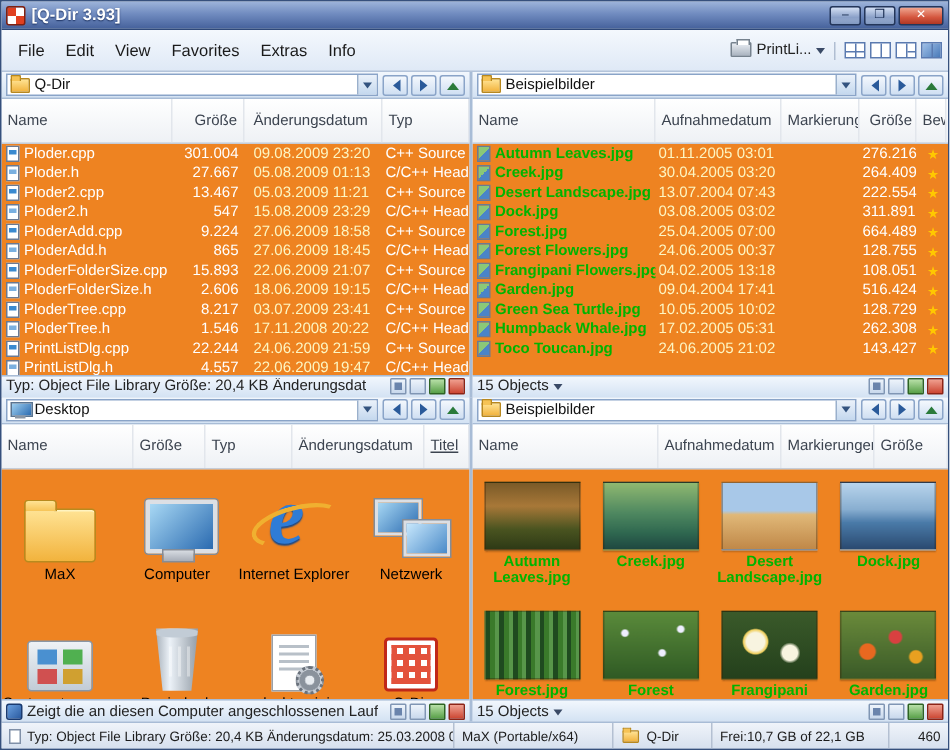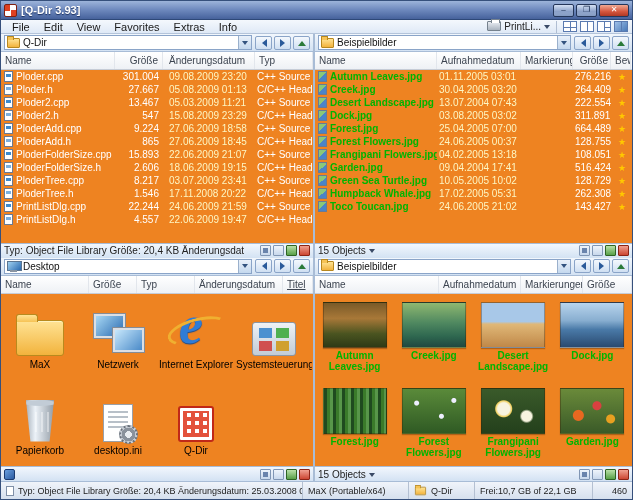--- a/index.html
+++ b/index.html
@@ -12,21 +12,21 @@
     background:linear-gradient(180deg,#9db4da 0%,#718cc0 45%,#46629c 100%);border-bottom:1px solid #2e4878;}
   .app-icon{width:13px;height:13px;flex:none;border:1px solid #802010;border-radius:2px;
     background:conic-gradient(#fff 90deg,#e04020 90deg 180deg,#fff 180deg 270deg,#e04020 270deg);}
   .title{color:#fff;font-size:11px;font-weight:bold;text-shadow:0 1px 1px #1a3060;white-space:nowrap;}
   .tb-btns{margin-left:auto;display:flex;gap:2px;}
   .tb-btn{width:21px;height:13px;border:1px solid #24365a;border-radius:2px;display:flex;align-items:center;justify-content:center;
     font-size:8px;line-height:1;color:#0e2246;background:linear-gradient(180deg,#d4e0f4,#8aa0c8 60%,#74749c00),linear-gradient(180deg,#ccd8ec,#8098c0);}
   .tb-btn.close{width:30px;background:linear-gradient(180deg,#f0a892,#d4563e 60%,#b03824);color:#fff;}
 
   
-  .menubar{height:14px;flex:none;display:flex;align-items:center;background:linear-gradient(180deg,#f4f8fd,#dfe9f6);
+  .menubar{height:28px;flex:none;display:flex;align-items:center;background:linear-gradient(180deg,#f4f8fd,#dfe9f6);
     border-bottom:1px solid #b4c4da;padding:0 4px;font-size:11px;color:#1a1a1a;}
   .mi{padding:1px 7px;cursor:default;}
   .menu-right{margin-left:auto;display:flex;align-items:flex-start;gap:3px;}
   .printer-icon{width:14px;height:10px;position:relative;background:linear-gradient(180deg,#e8ecf2,#aab4c0);border:1px solid #76828e;border-radius:1px;}
   .printer-icon::before{content:"";position:absolute;top:-3px;left:3px;width:7px;height:3px;background:#fff;border:1px solid #76828e;border-bottom:none;}
   .print-label{font-size:10px;color:#222;}
   .dd-tri{width:0;height:0;border:3px solid transparent;border-top:4px solid #3a4a66;margin-top:4px;}
   .vsep{width:1px;height:12px;background:#b0bed2;margin:0 3px;}
   .lay{width:14px;height:11px;background:#fff;border:1px solid #5a7ab0;position:relative;}
   .lay::before{content:"";position:absolute;top:0;bottom:0;left:6px;width:1px;background:#5a7ab0;}
@@ -57,21 +57,21 @@
 
   
   .sfolder{width:13px;height:10px;display:inline-block;position:relative;background:linear-gradient(180deg,#ffe394,#f2b33d);
     border:1px solid #b8881e;border-radius:1px;}
   .sfolder::before{content:"";position:absolute;top:-3px;left:-1px;width:5px;height:3px;background:#f6c355;border:1px solid #b8881e;border-bottom:none;border-radius:1px 1px 0 0;}
   .sdesk{width:13px;height:11px;display:inline-block;position:relative;}
   .sdesk::before{content:"";position:absolute;top:0;left:0;width:13px;height:8px;background:linear-gradient(135deg,#9fd0f0,#2a6ab0);border:1px solid #5a7490;}
   .sdesk::after{content:"";position:absolute;bottom:0;left:3px;width:7px;height:2px;background:#8a96a4;}
 
   
-  .hdr{height:18px;flex:none;display:flex;align-items:center;background:linear-gradient(180deg,#ffffff,#eef1f5);
+  .hdr{height:30px;flex:none;display:flex;align-items:center;background:linear-gradient(180deg,#ffffff,#eef1f5);
     border-bottom:1px solid #c6ccd6;font-size:10px;color:#3c4450;overflow:hidden;}
   .hc{padding-left:4px;border-right:1px solid #e2e6ec;height:100%;display:flex;align-items:center;white-space:nowrap;overflow:hidden;flex:none;}
 
   
   .list{flex:1;background:var(--orange,#EE8321);overflow:hidden;position:relative;font-size:10px;}
   .row{display:flex;align-items:center;height:13px;white-space:nowrap;color:#fff;}
   .cl{overflow:hidden;flex:none;padding-left:2px;}
   .cl.n{display:flex;align-items:center;}
   .fi{display:inline-block;width:9px;height:11px;border:1px solid #6a7a94;background:#fff;margin:0 3px 0 1px;flex:none;position:relative;}
   .fi::after{content:"";position:absolute;left:1px;right:1px;top:2px;height:3px;background:#3a8ad0;}
@@ -464,29 +464,35 @@
         </div>
       <div class="icon-grid" id="bl-icons">
           <div class="ditem">
             <div class="dicon">
               <div class="i-folder"></div>
             </div>
             <div class="dlabel">MaX</div>
           </div>
           <div class="ditem">
             <div class="dicon">
+              <div class="i-computer"></div>
+            </div>
+            <div class="dlabel">Computer</div>
+          </div>
+          <div class="ditem">
+            <div class="dicon">
+              <div class="i-ie"></div>
+            </div>
+            <div class="dlabel">Internet Explorer</div>
+          </div>
+          <div class="ditem">
+            <div class="dicon">
               <div class="i-network"></div>
             </div>
             <div class="dlabel">Netzwerk</div>
-          </div>
-          <div class="ditem">
-            <div class="dicon">
-              <div class="i-ie"></div>
-            </div>
-            <div class="dlabel">Internet Explorer</div>
           </div>
           <div class="ditem">
             <div class="dicon">
               <div class="i-control"></div>
             </div>
             <div class="dlabel">Systemsteuerung</div>
           </div>
           <div class="ditem">
             <div class="dicon">
               <div class="i-recycle"></div>
@@ -501,20 +507,21 @@
           </div>
           <div class="ditem">
             <div class="dicon">
               <div class="i-qdir"></div>
             </div>
             <div class="dlabel">Q-Dir</div>
           </div>
         </div>
       <div class="pstatus">
         <span class="mini-info"></span>
+        <span class="pstext">Zeigt die an diesen Computer angeschlossenen Lauf</span>
         <span class="psbtns">
           <span class="mini dark"></span>
           <span class="mini"></span>
           <span class="mini green"></span>
           <span class="mini red"></span>
         </span>
       </div>
     </div>
 
     <div class="pane p-br">

